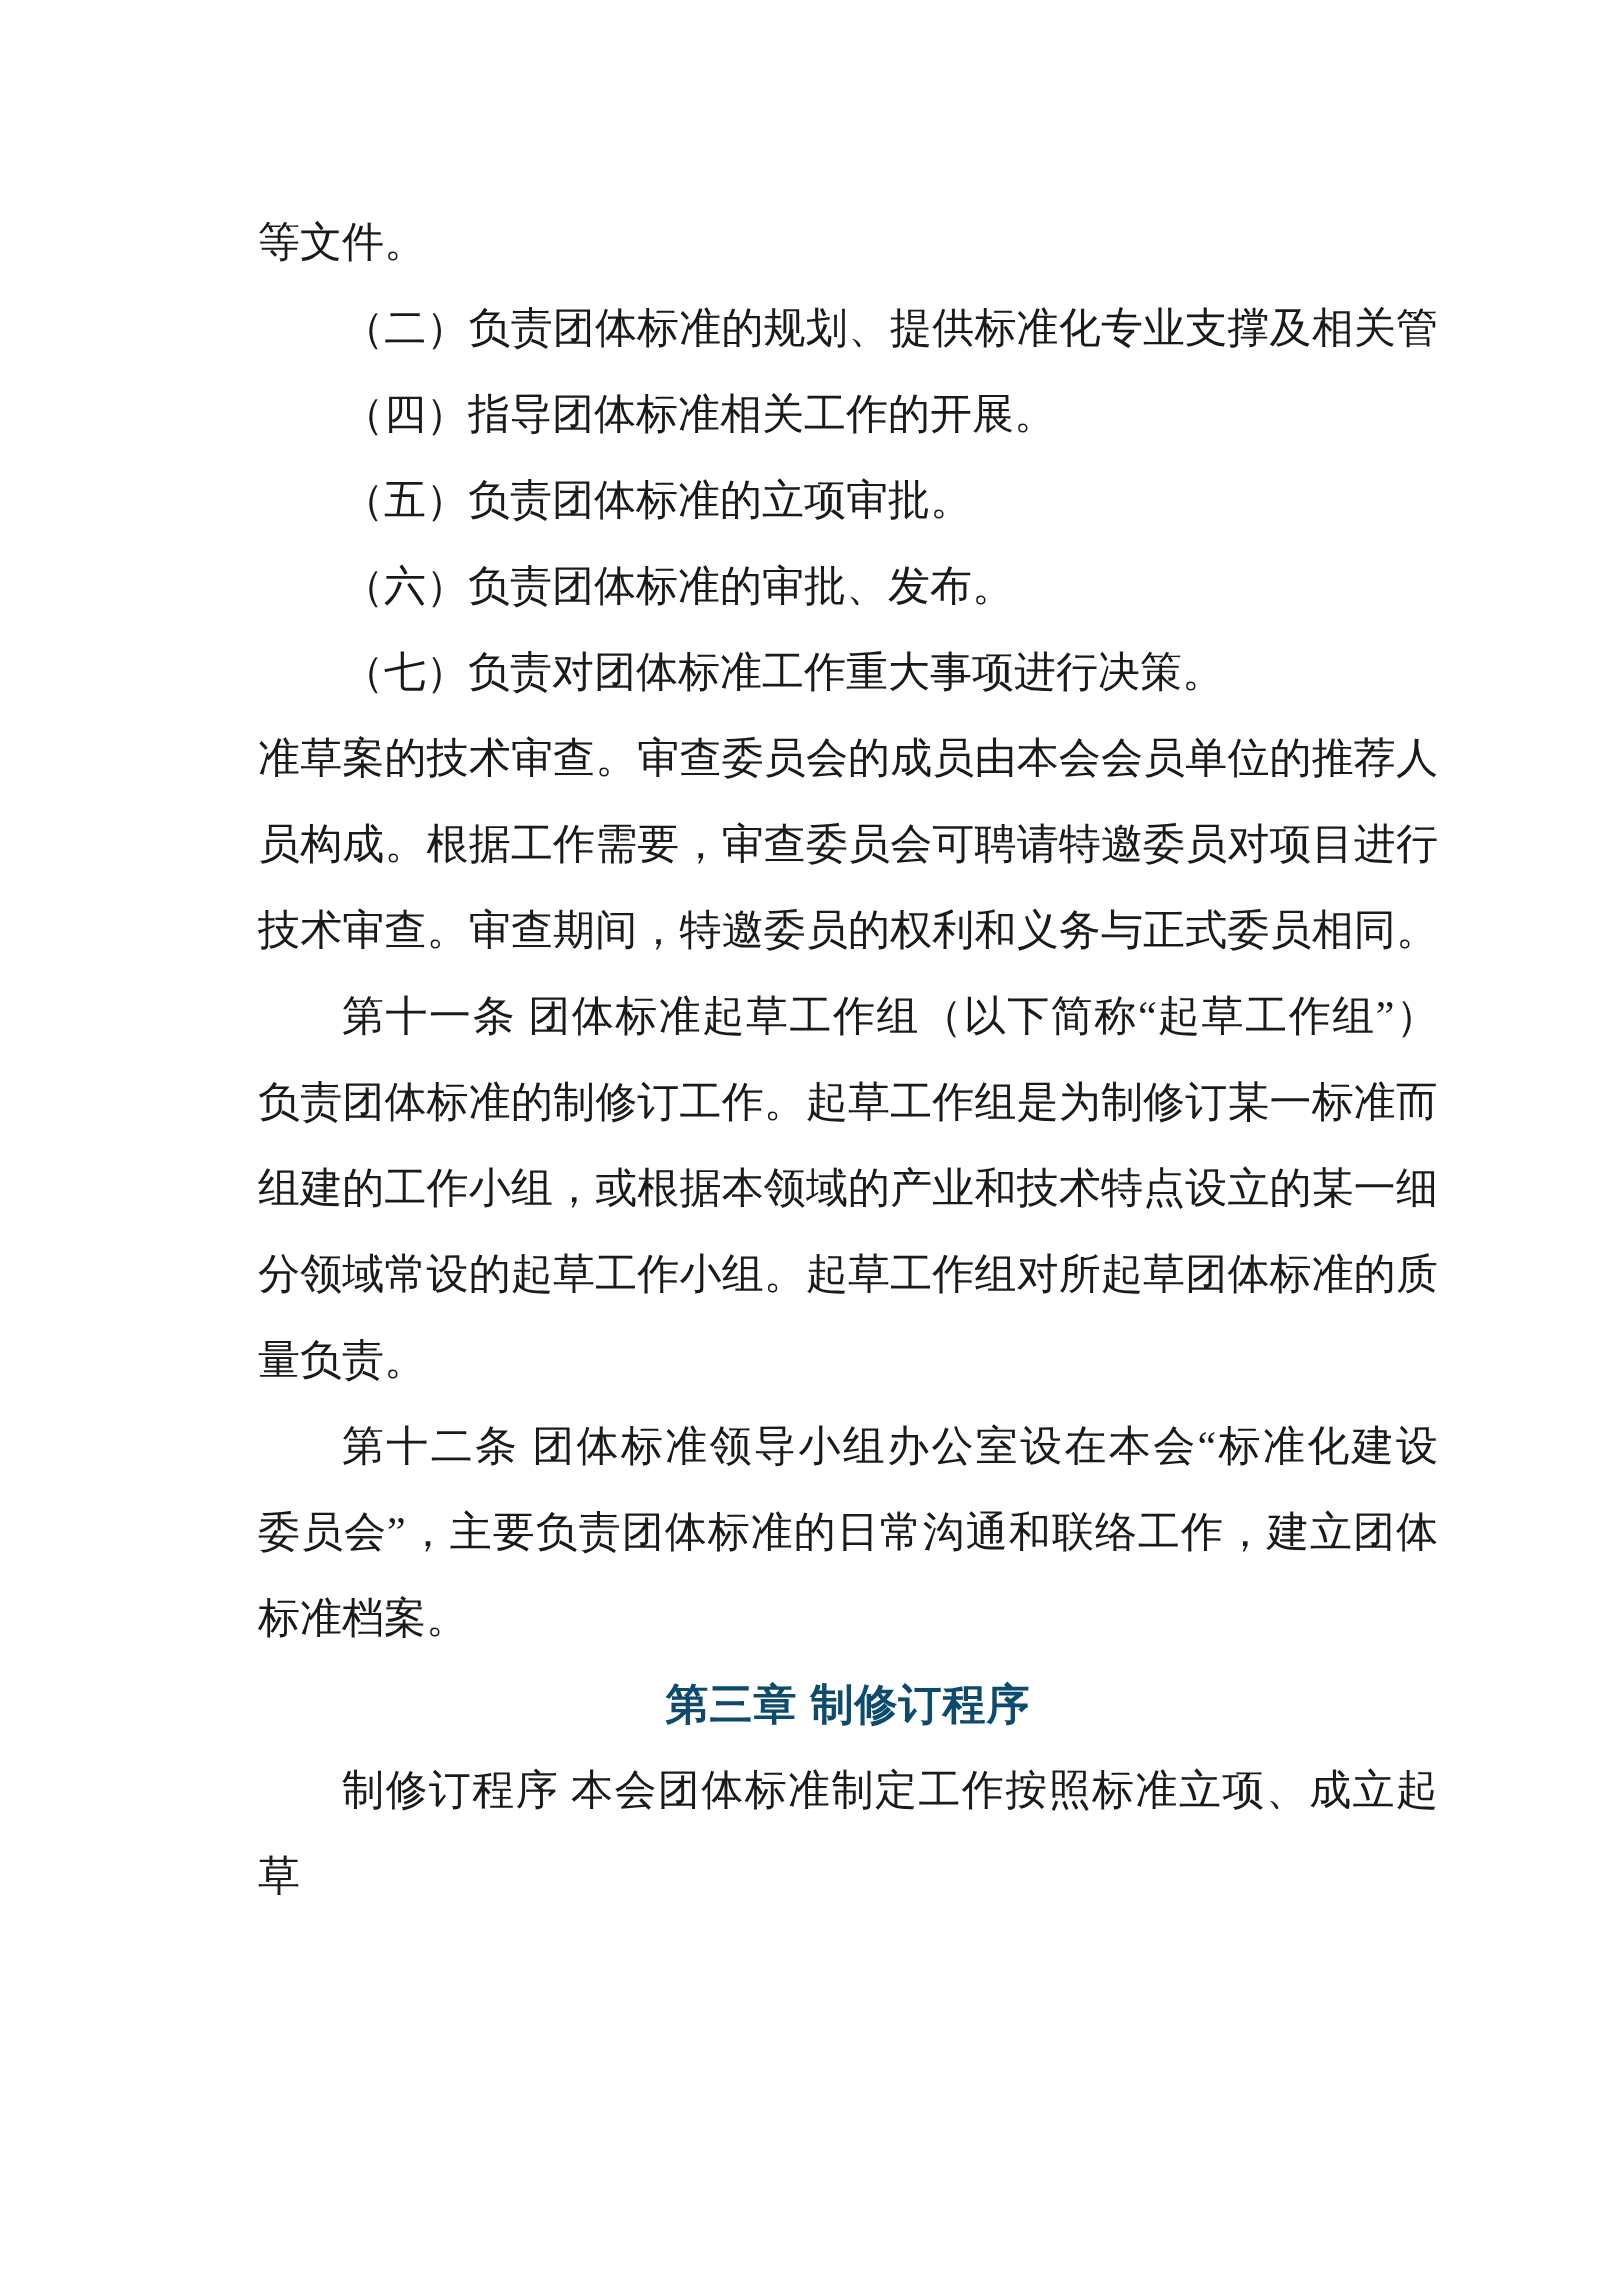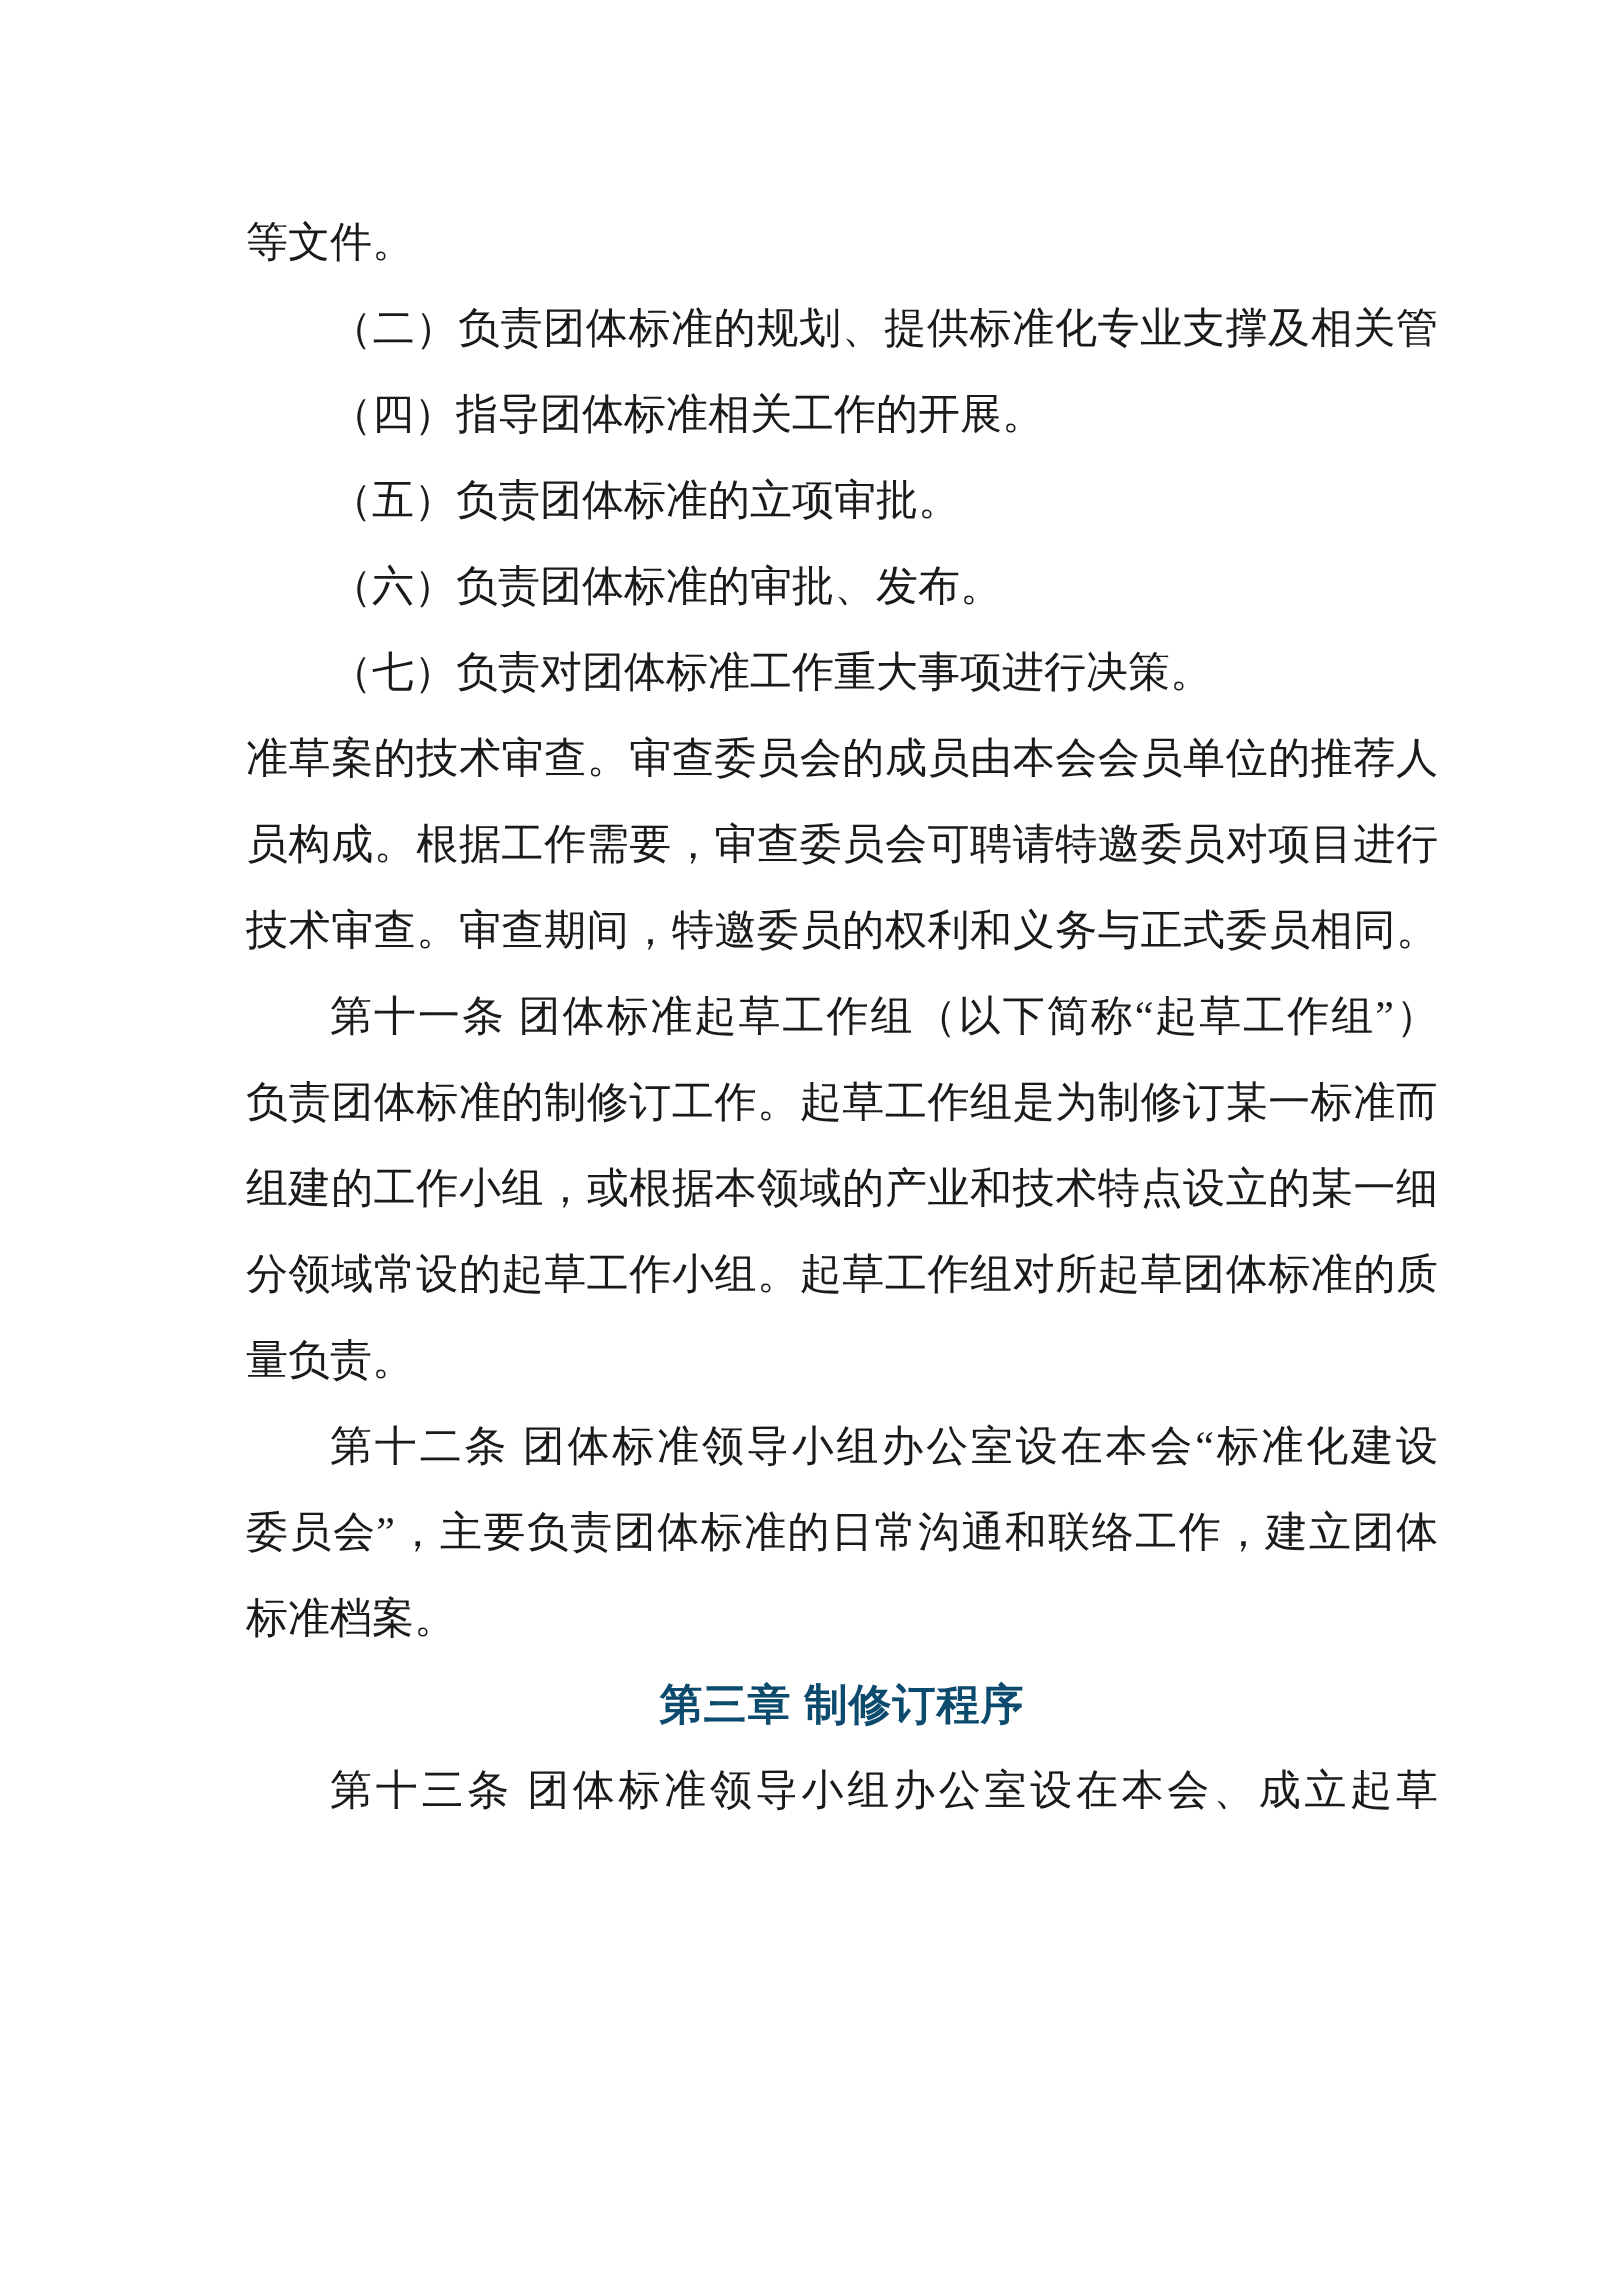--- a/index.html
+++ b/index.html
@@ -28,20 +28,21 @@
     color: #1a1a1a;
     font-family: "Liberation Serif", serif;
     font-size: 42px;
     font-weight: 400;
   }
   .ln {
     height: 86px;
     line-height: 86px;
     white-space: nowrap;
     text-align: left;
+    margin-left: 12px;
   }
   
   .ind {
     text-indent: 84px;
   }
   
   .jst {
     white-space: normal;
     text-align: justify;
     text-align-last: justify;
@@ -74,16 +75,16 @@
     <div class="ln jst">技术审查。审查期间，特邀委员的权利和义务与正式委员相同。</div>
     <div class="ln ind jst">第十一条 团体标准起草工作组（以下简称“起草工作组”）</div>
     <div class="ln jst">负责团体标准的制修订工作。起草工作组是为制修订某一标准而</div>
     <div class="ln jst">组建的工作小组，或根据本领域的产业和技术特点设立的某一细</div>
     <div class="ln jst">分领域常设的起草工作小组。起草工作组对所起草团体标准的质</div>
     <div class="ln">量负责。</div>
     <div class="ln ind jst">第十二条 团体标准领导小组办公室设在本会“标准化建设</div>
     <div class="ln jst">委员会”，主要负责团体标准的日常沟通和联络工作，建立团体</div>
     <div class="ln">标准档案。</div>
     <div class="ln hd">第三章 制修订程序</div>
-    <div class="ln ind jst">第十三条 团体标准领导小组办公室设在本会、成立起草</div>
+    <div class="ln ind jst">制修订程序 本会团体标准制定工作按照标准立项、成立起草</div>
   </div>
 </div>
 
 
 </body></html>

